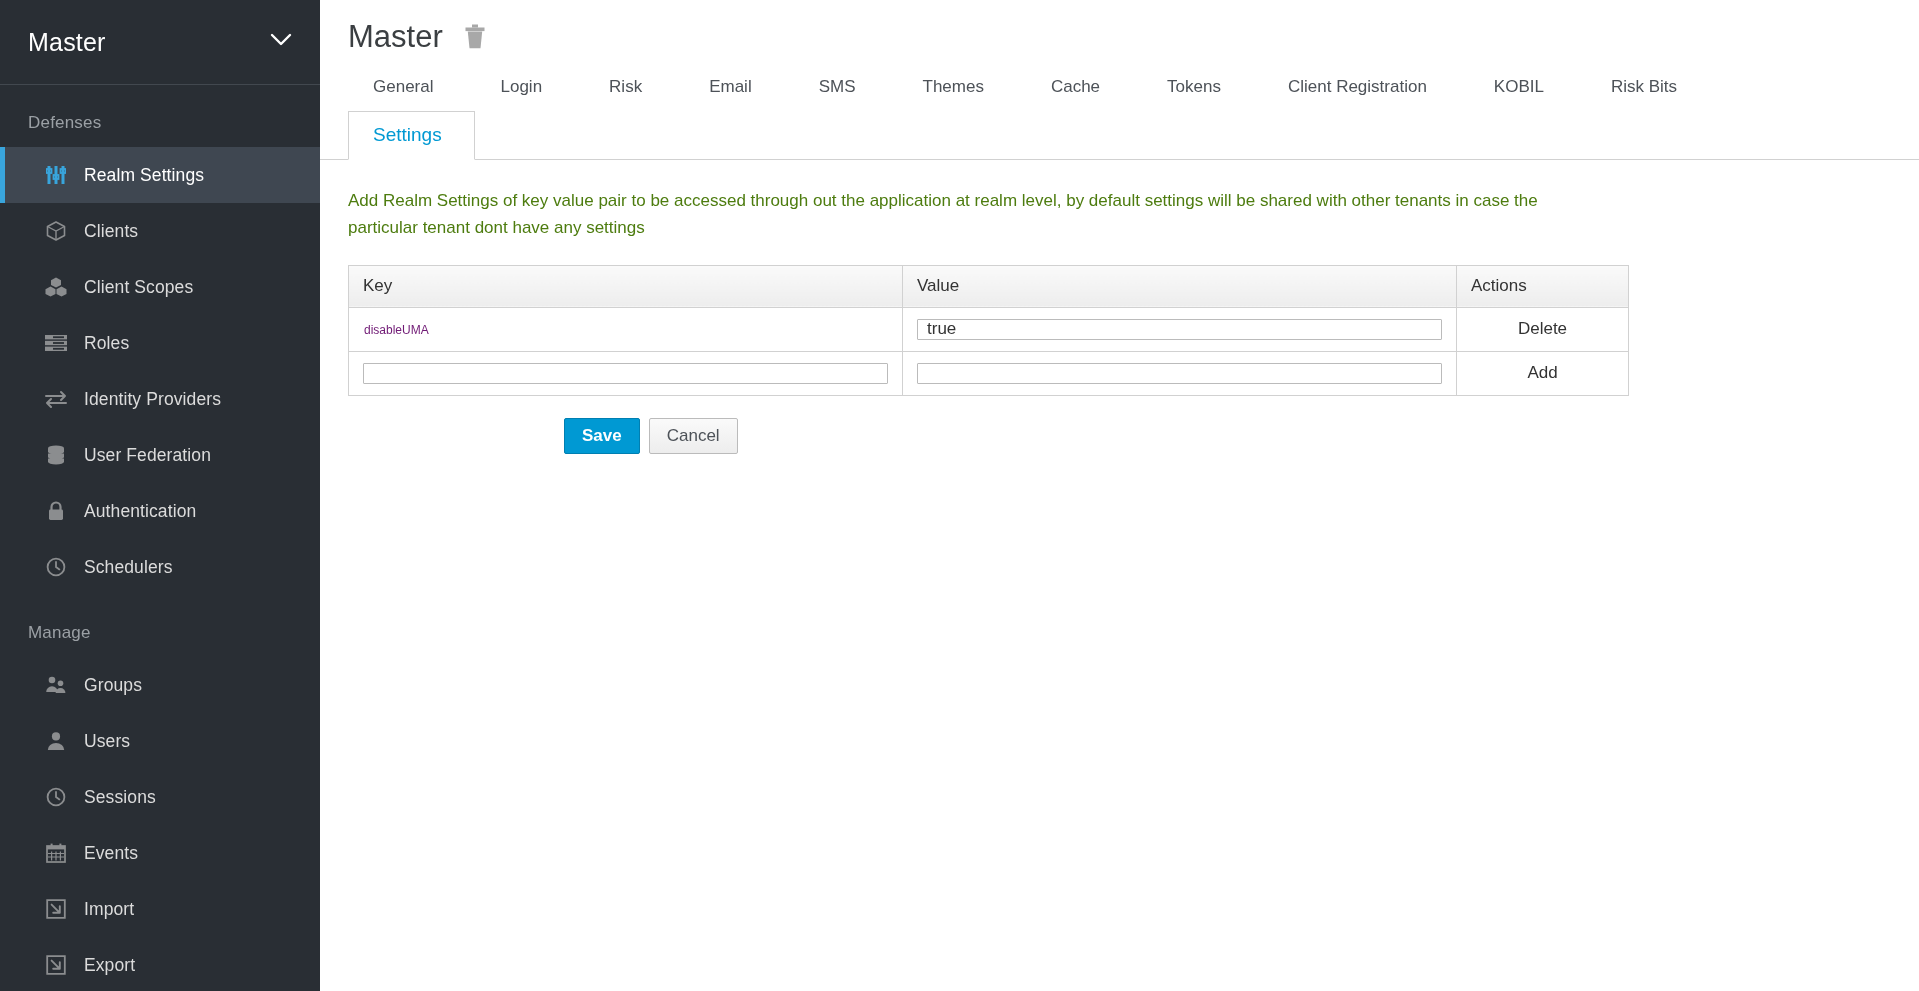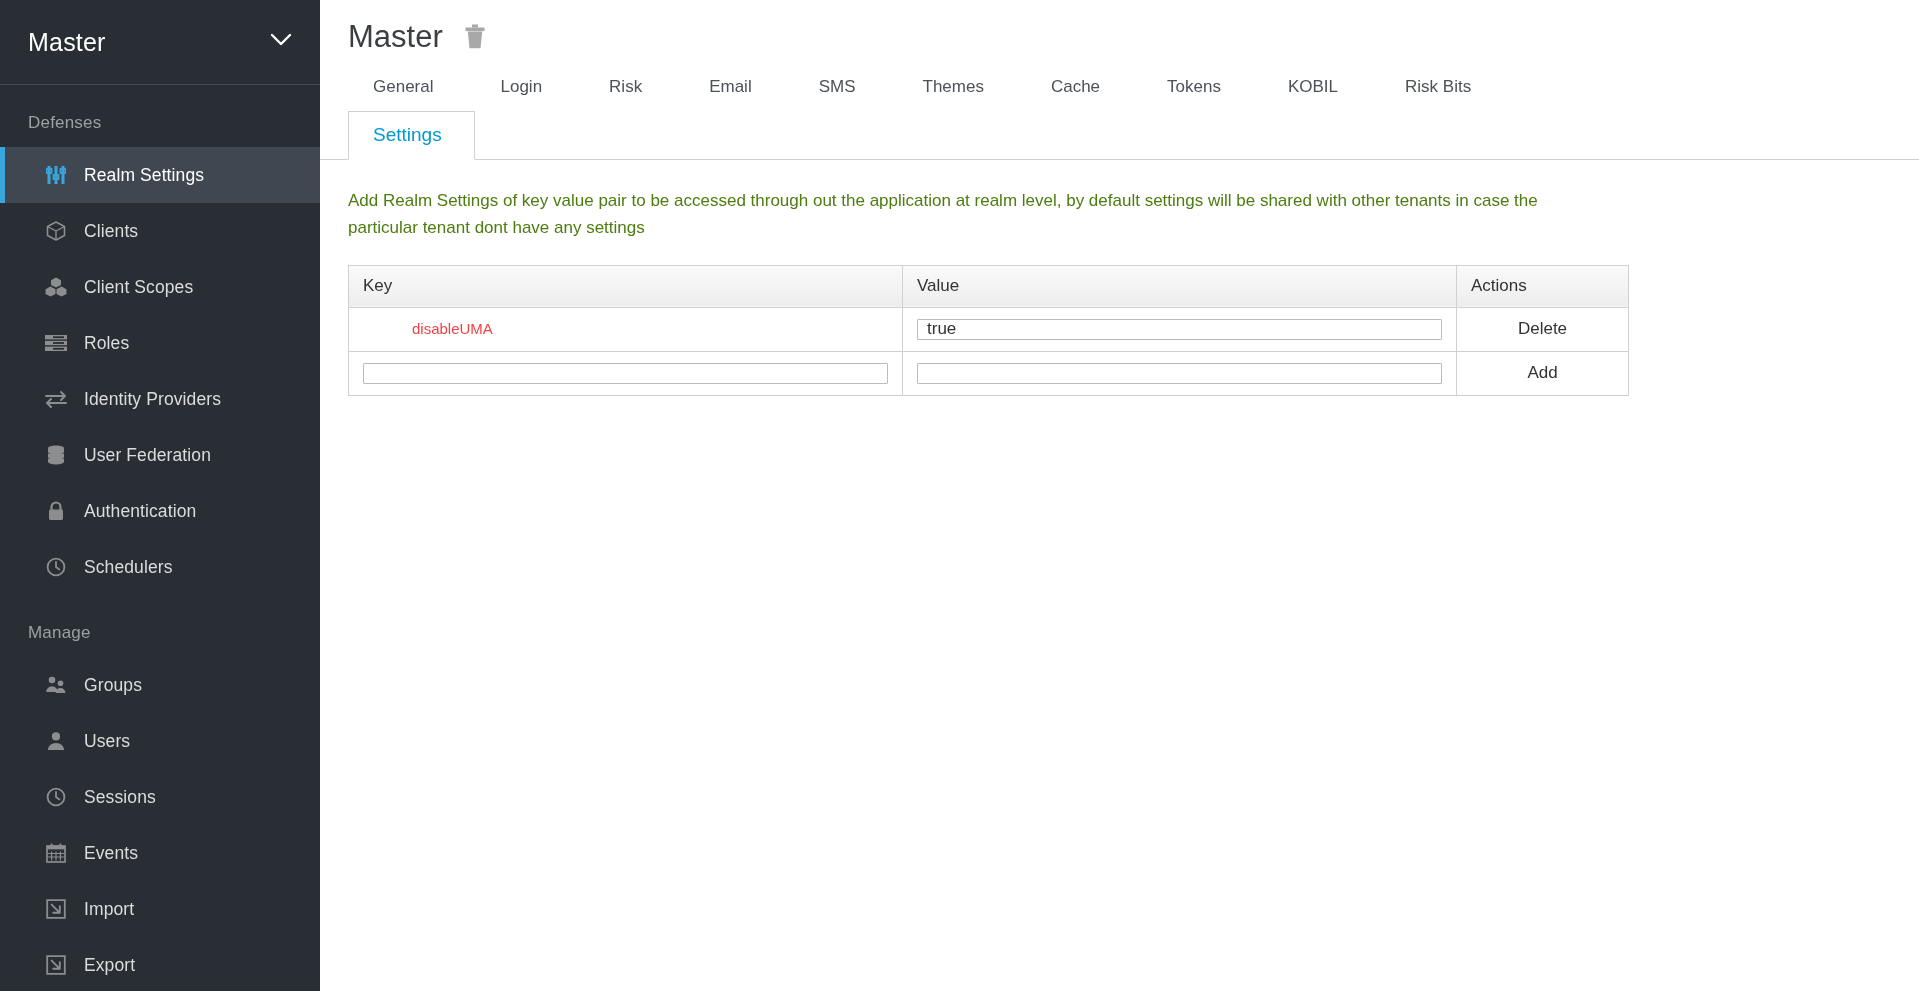--- a/index.html
+++ b/index.html
@@ -189,21 +189,21 @@
     border: 1px solid #bbb;
     border-radius: 1px;
     padding: 0 9px;
     font-size: 17px;
     font-family: "Liberation Sans", sans-serif;
     color: #333;
     background: #fff;
     outline: none;
   }
   .kv-input::placeholder { color: #999; }
-  .plain-key { font-size: 15px; color: #ef4444; padding-left: 1px; margin-left: 48px; }
+  .plain-key { font-size: 12px; color: #701a75; padding-left: 1px; }
 
   
   .btn-row {
     padding: 22px 28px 0 244px;
     display: flex;
     gap: 9px;
   }
   .btn {
     font-size: 17px;
     font-family: "Liberation Sans", sans-serif;
@@ -417,20 +417,21 @@
 
     <div class="tabs">
       <div class="tab">General</div>
       <div class="tab">Login</div>
       <div class="tab">Risk</div>
       <div class="tab">Email</div>
       <div class="tab">SMS</div>
       <div class="tab">Themes</div>
       <div class="tab">Cache</div>
       <div class="tab">Tokens</div>
+      <div class="tab">Client Registration</div>
       <div class="tab">KOBIL</div>
       <div class="tab">Risk Bits</div>
     </div>
 
     <div class="subtabs">
       <div class="subtab">Settings</div>
     </div>
 
     <div class="desc">Add Realm Settings of key value pair to be accessed through out the application at realm level, by default settings will be shared with other tenants in case the particular tenant dont have any settings</div>
 
@@ -463,15 +464,19 @@
               <input class="kv-input" type="text" value="" style="">
             </td>
             <td class="col-act">
               <span class="act-link">Add</span>
             </td>
           </tr>
         </tbody>
       </table>
     </div>
 
+    <div class="btn-row">
+      <button class="btn btn-primary">Save</button>
+      <button class="btn btn-default">Cancel</button>
+    </div>
 
   </div>
 </div>
 
 </body></html>

